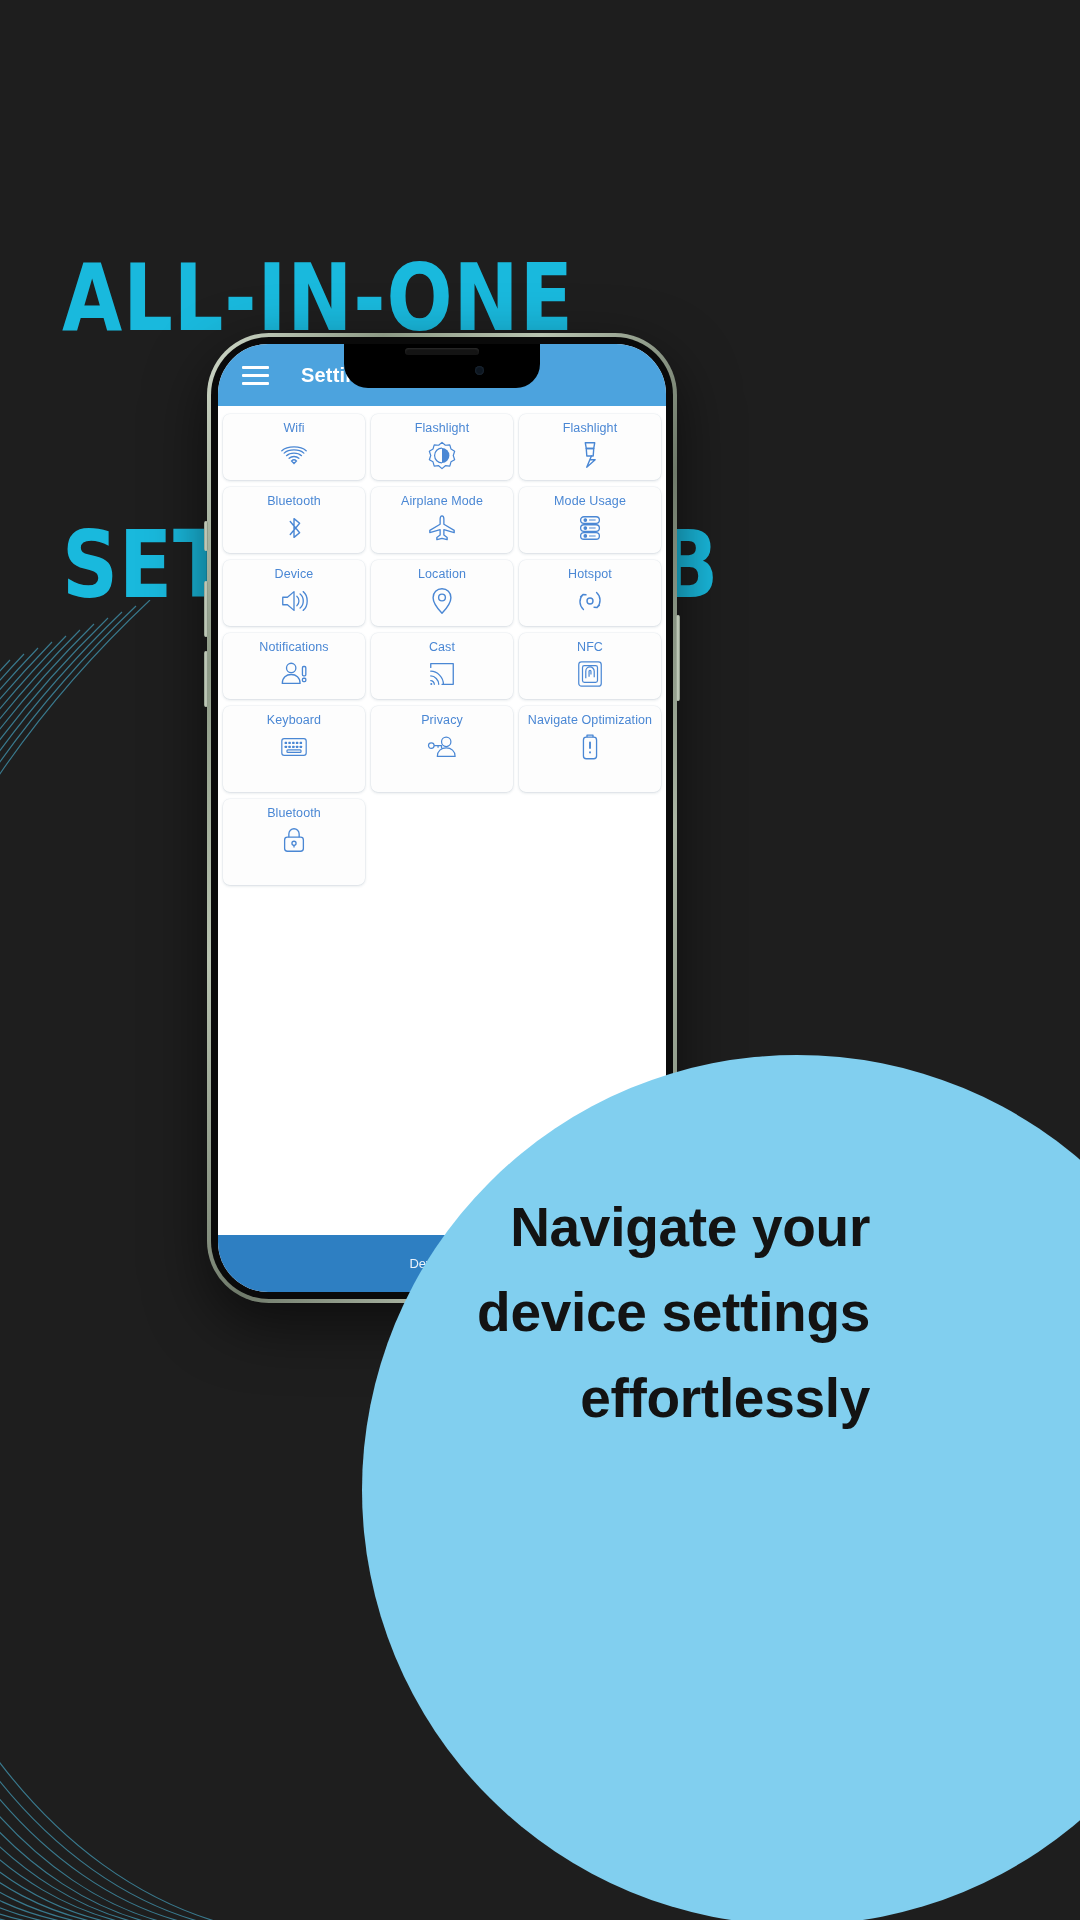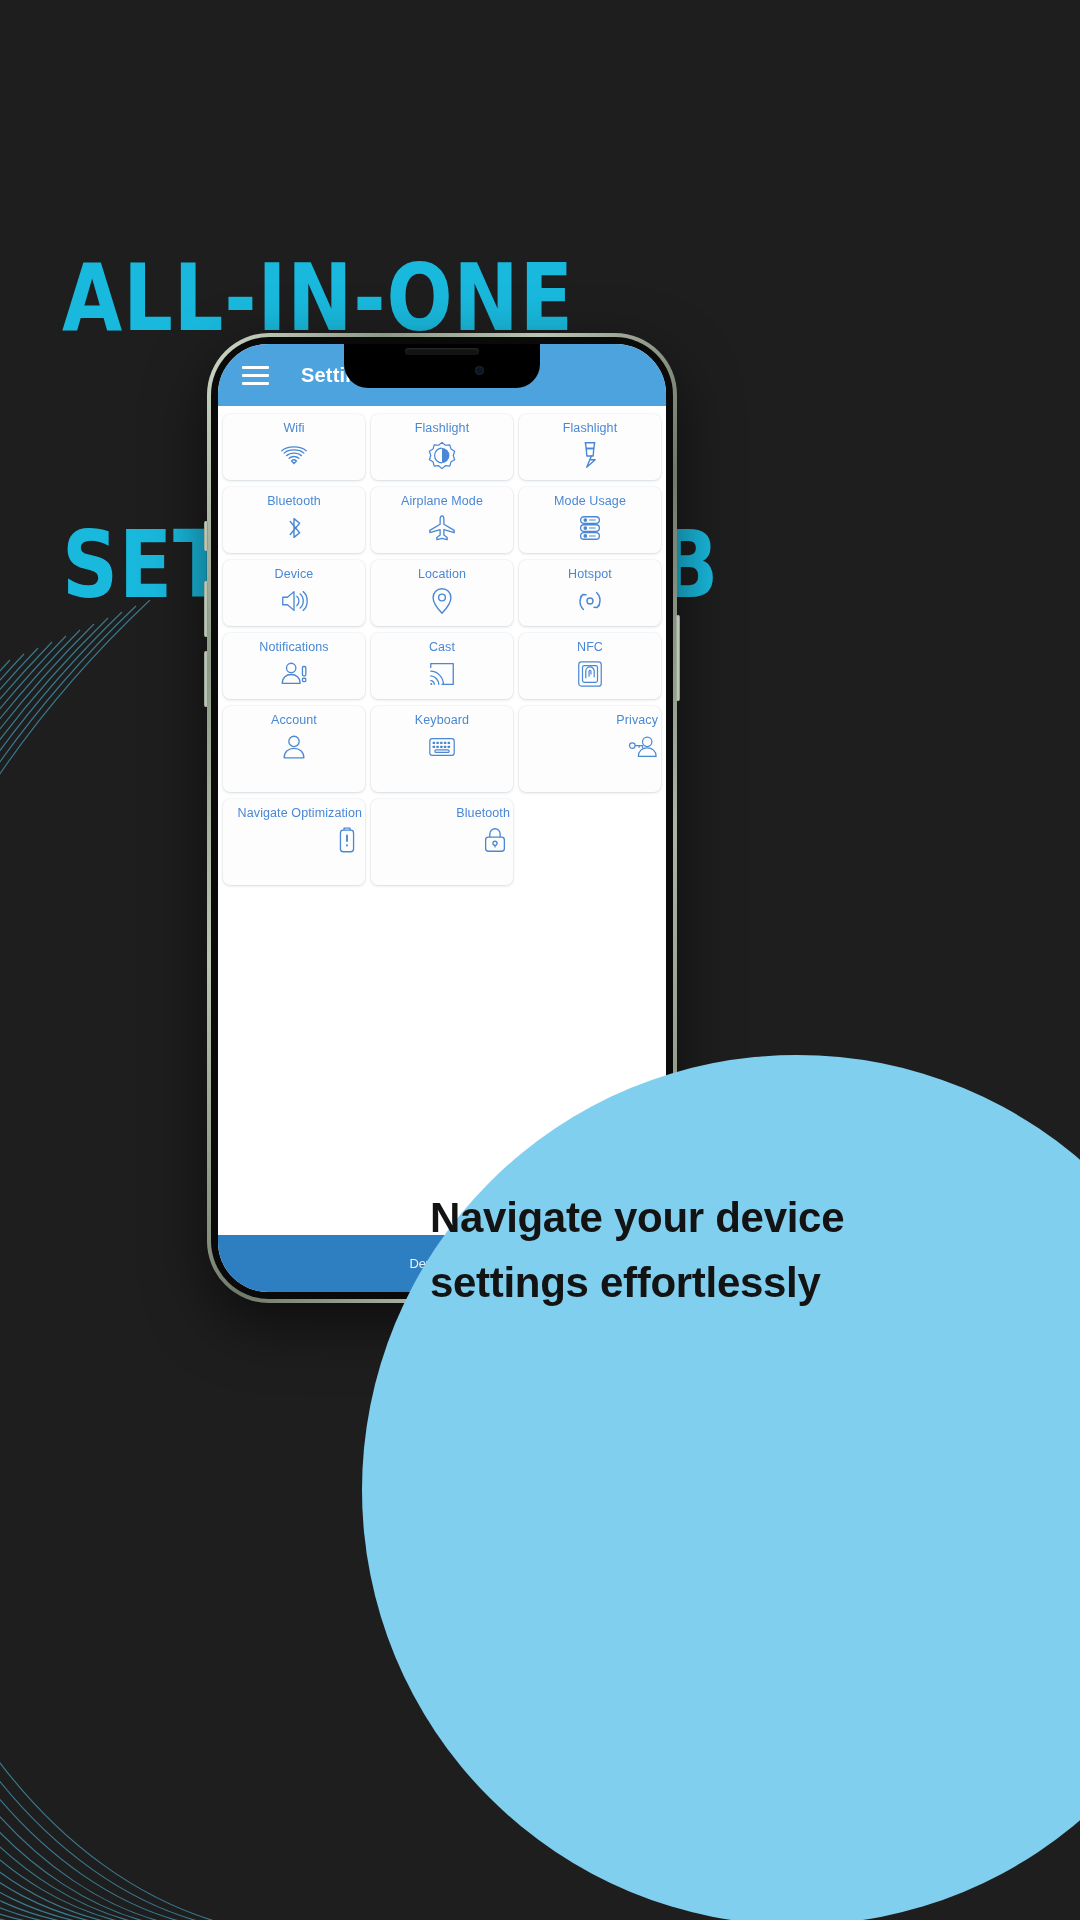--- a/index.html
+++ b/index.html
@@ -98,21 +98,21 @@
   }
   .tile {
     background:#fdfdfd;
     border-radius:7px;
     box-shadow:0 1px 3px rgba(30,60,90,.16), 0 0 0 .5px rgba(120,150,180,.10);
     min-height:66px;
     padding:7px 3px 8px 3px;
     display:flex; flex-direction:column; align-items:center; justify-content:flex-start;
     gap:3px;
   }
-  .tile.two-line { min-height:86px;align-items:flex-end; }
+  .tile.two-line { min-height:86px; }
   .tile-label {
     color:#4a87d4;
     font-size:12.5px;
     line-height:1.25;
     text-align:center;
     letter-spacing:.1px;
   }
   .tile-icon { width:30px; height:30px; display:flex; align-items:center; justify-content:center; }
   .tile-icon svg { width:100%; height:100%; display:block; }
 
@@ -130,23 +130,23 @@
     position:absolute;
     left:362px; top:1055px;
     width:870px; height:870px;
     border-radius:50%;
     background:#81cfef;
   }
   .circle-text {
     position:absolute;
     left:430px; top:1185px;
     width:440px;
-    text-align:left;
+    text-align:right;
     color:#131313;
-    font-size:42px;
+    font-size:55px;
     font-weight:bold;
     line-height:1.55;
     letter-spacing:-.3px;
   }
 </style>
 </head>
 <body>
 
 <svg class="waves" viewBox="0 0 760 1330" preserveAspectRatio="none">
   <g fill="none" stroke="#4fc3e8" stroke-width="1.15" opacity="0.55">
@@ -338,29 +338,20 @@
         <div class="tile-icon">
           <svg viewBox="0 0 32 32" fill="none" stroke="#4a87d4" stroke-width="1.3" stroke-linejoin="round">
             <rect x="4" y="3" width="24" height="26" rx="3"></rect>
             <rect x="8" y="7" width="16" height="18" rx="2"></rect>
             <path d="M11.5 20.5 V13 a4.5 4.5 0 0 1 9 0 v6.5"></path>
             <path d="M15 19 v-6 a1 1 0 0 1 2 0 v3.6"></path>
           </svg>
         </div>
       </div>
 
-      <div class="tile">
-        <div class="tile-label">Account</div>
-        <div class="tile-icon">
-          <svg viewBox="0 0 32 32" fill="none" stroke="#4a87d4" stroke-width="1.4" stroke-linejoin="round">
-            <circle cx="16" cy="10" r="5.5"></circle>
-            <path d="M5.5 27.5 C5.5 21 10.3 17.5 16 17.5 C21.7 17.5 26.5 21 26.5 27.5 Z"></path>
-          </svg>
-        </div>
-      </div>
 
       <div class="tile">
         <div class="tile-label">Keyboard</div>
         <div class="tile-icon">
           <svg viewBox="0 0 32 32" fill="none" stroke="#4a87d4" stroke-width="1.3" stroke-linejoin="round">
             <rect x="3" y="7" width="26" height="18" rx="2.5"></rect>
             <g fill="#4a87d4" stroke="none">
               <rect x="6" y="10.5" width="2.6" height="2.4" rx="0.6"></rect>
               <rect x="10" y="10.5" width="2.6" height="2.4" rx="0.6"></rect>
               <rect x="14" y="10.5" width="2.6" height="2.4" rx="0.6"></rect>

